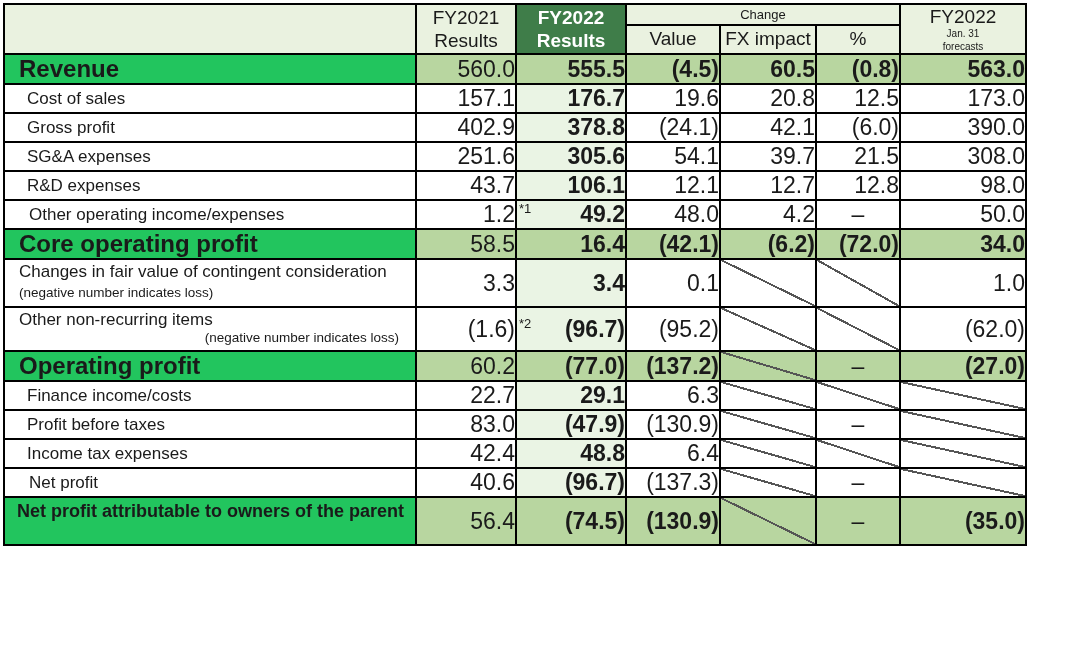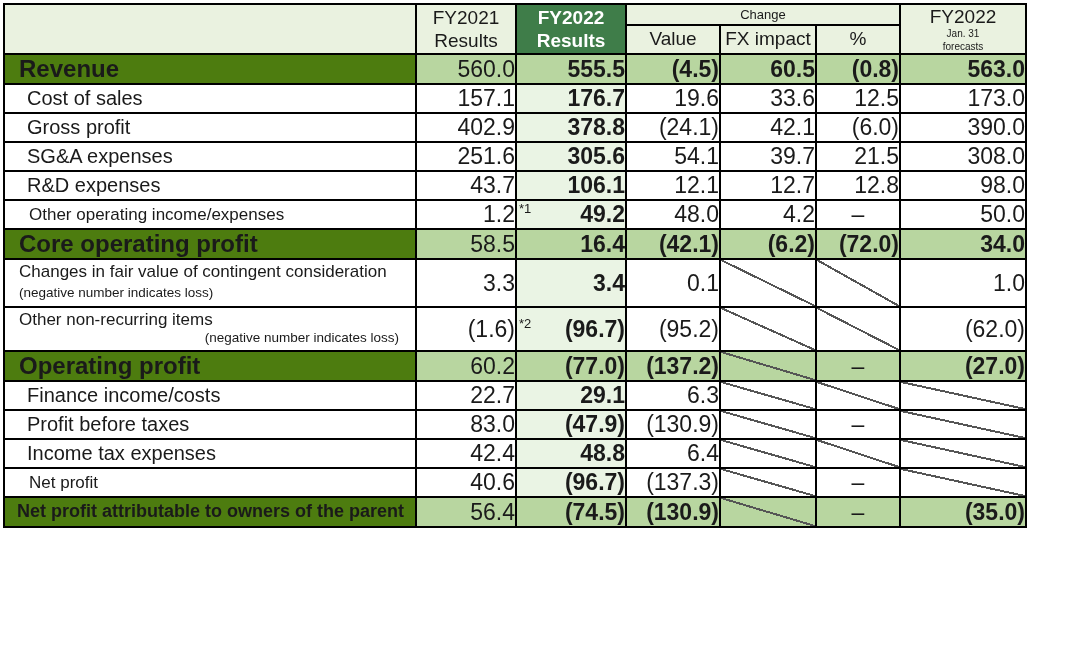--- a/index.html
+++ b/index.html
@@ -79,21 +79,21 @@
   }
   .hdr-fcast-top {
     font-size: 19px;
     display: block;
   }
 
   
   td.lbl {
     text-align: left;
     padding: 3px 6px 3px 14px;
-    font-size: 20px;
+    font-size: 17px;
     background: #ffffff;
     white-space: nowrap;
   }
   td.lbl.indent {
     padding-left: 22px;
   }
   td.lbl.small {
     font-size: 17px;
     padding-left: 24px;
   }
@@ -107,31 +107,31 @@
     font-size: 13.5px;
   }
   .wrap-right {
     display: block;
     text-align: right;
     padding-right: 10px;
   }
 
   
   td.lbl.sect {
-    background: #4d7c0f;
+    background: #22c55e;
     font-weight: bold;
     font-size: 24px;
     padding-left: 14px;
   }
   td.lbl.sect.small-b {
     font-size: 18px;
     line-height: 1.2;
     white-space: normal;
     font-weight: bold;
-    padding: 3px 6px 3px 12px;
+    padding: 3px 6px 21px 12px;
   }
 
   
   td.num {
     text-align: right;
     font-size: 23px;
     padding: 3px 9px 3px 4px;
     background: #ffffff;
     white-space: nowrap;
   }
@@ -232,21 +232,21 @@
         <td class="num sect">60.5</td>
         <td class="num sect">(0.8)</td>
         <td class="num sect">563.0</td>
       </tr>
 
       <tr>
         <td class="lbl indent">Cost of sales</td>
         <td class="num">157.1</td>
         <td class="num fy22">176.7</td>
         <td class="num">19.6</td>
-        <td class="num">33.6</td>
+        <td class="num">20.8</td>
         <td class="num">12.5</td>
         <td class="num">173.0</td>
       </tr>
 
       <tr>
         <td class="lbl indent">Gross profit</td>
         <td class="num">402.9</td>
         <td class="num fy22">378.8</td>
         <td class="num">(24.1)</td>
         <td class="num">42.1</td>

